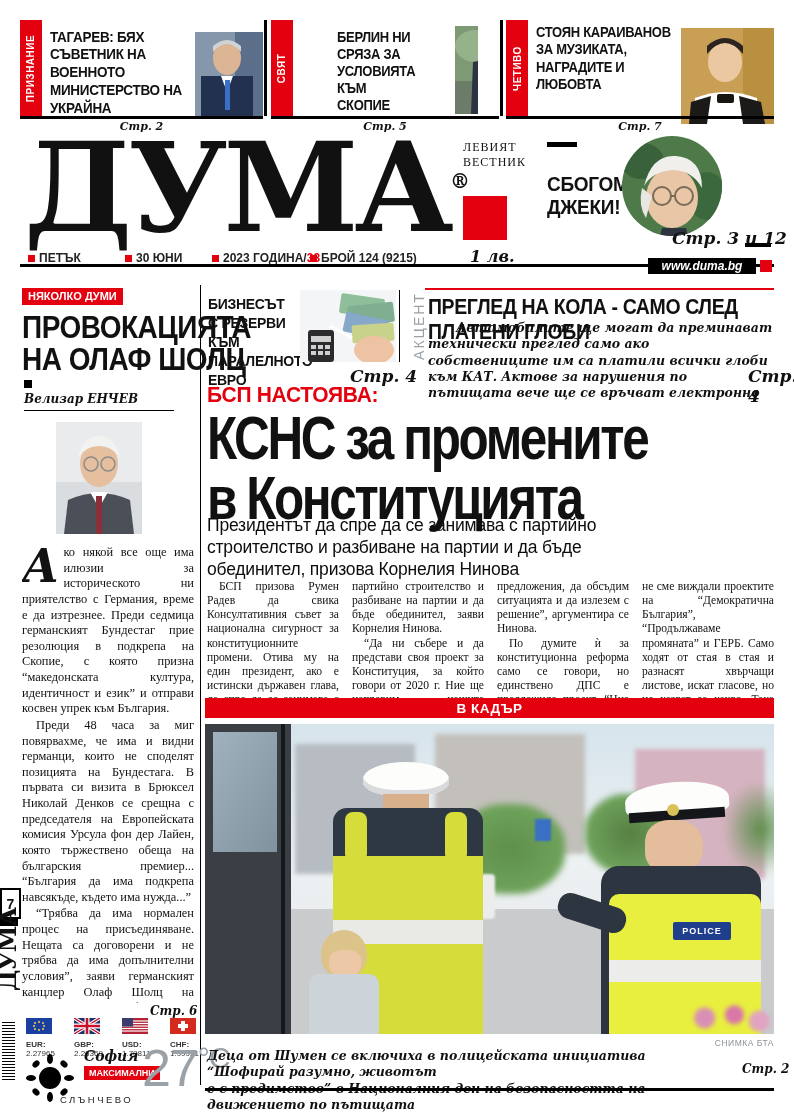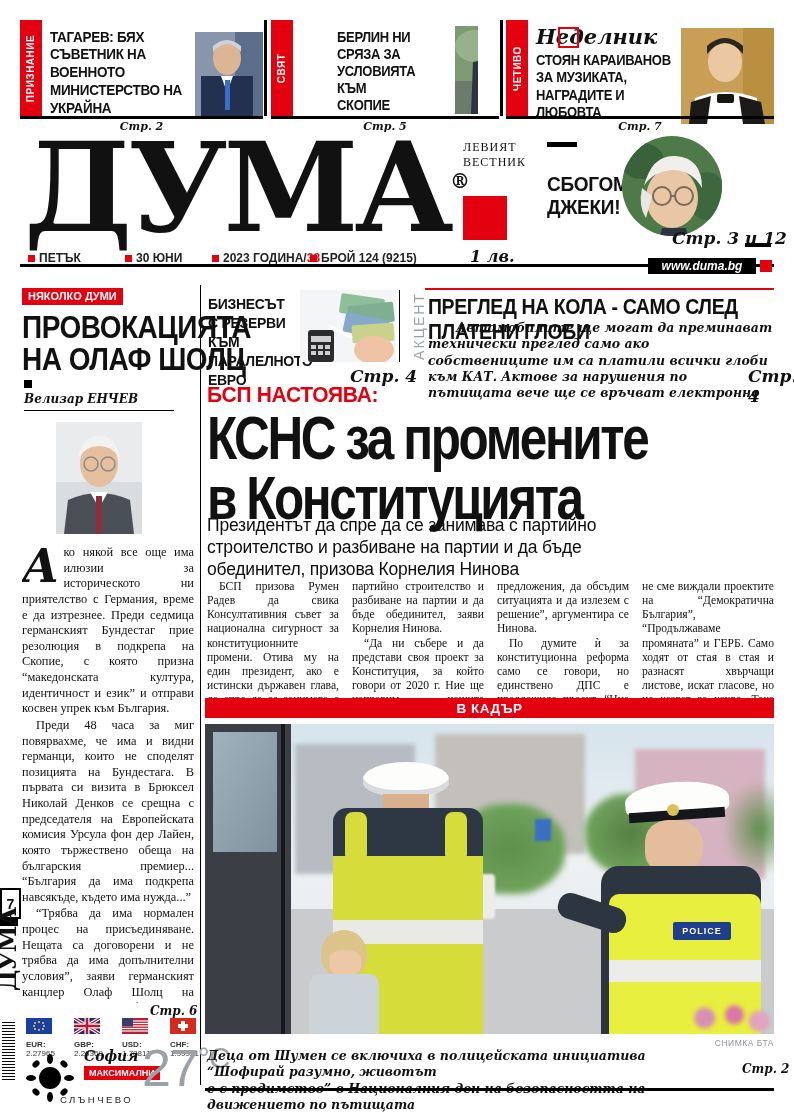--- a/index.html
+++ b/index.html
@@ -137,24 +137,20 @@
   </div>
   <div class="vsep" style="left:500px;"></div>
   <div class="bline" style="left:271px;top:116px;width:228px;"></div>
   <div class="bpage" style="left:271px;top:120px;width:228px;text-align:center;">Стр. 5</div>
 
   <div class="banner" style="left:506px;width:268px;">
     <div class="btag">
         <span>ЧЕТИВО</span>
       </div>
     <div style="width:145px;padding:4px 0 0 8px;">
-      <div class="nedelnik">
-        <span>Неделник</span>
-        <span class="nedbox"></span>
-      </div>
       <div class="btxt" style="padding:0;width:140px;font-size:13px;">СТОЯН КАРАИВАНОВ ЗА МУЗИКАТА, НАГРАДИТЕ И ЛЮБОВТА</div>
     </div>
     <div class="bphoto" style="width:93px;margin-top:8px;height:96px;">
       <svg width="93" height="96">
         <rect width="93" height="96" fill="#c99f56"></rect>
         <rect x="62" width="31" height="96" fill="#b8903f"></rect>
         <ellipse cx="44" cy="34" rx="17" ry="20" fill="#ecc8a2"></ellipse>
         <path d="M26 26 Q44 4 62 26 L62 18 Q44 2 26 18 Z" fill="#2b241f"></path>
         <path d="M14 70 Q44 58 76 70 L78 96 L12 96 Z" fill="#fff"></path>
         <path d="M10 74 L30 68 L26 96 L8 96 Z" fill="#1c1a18"></path>

